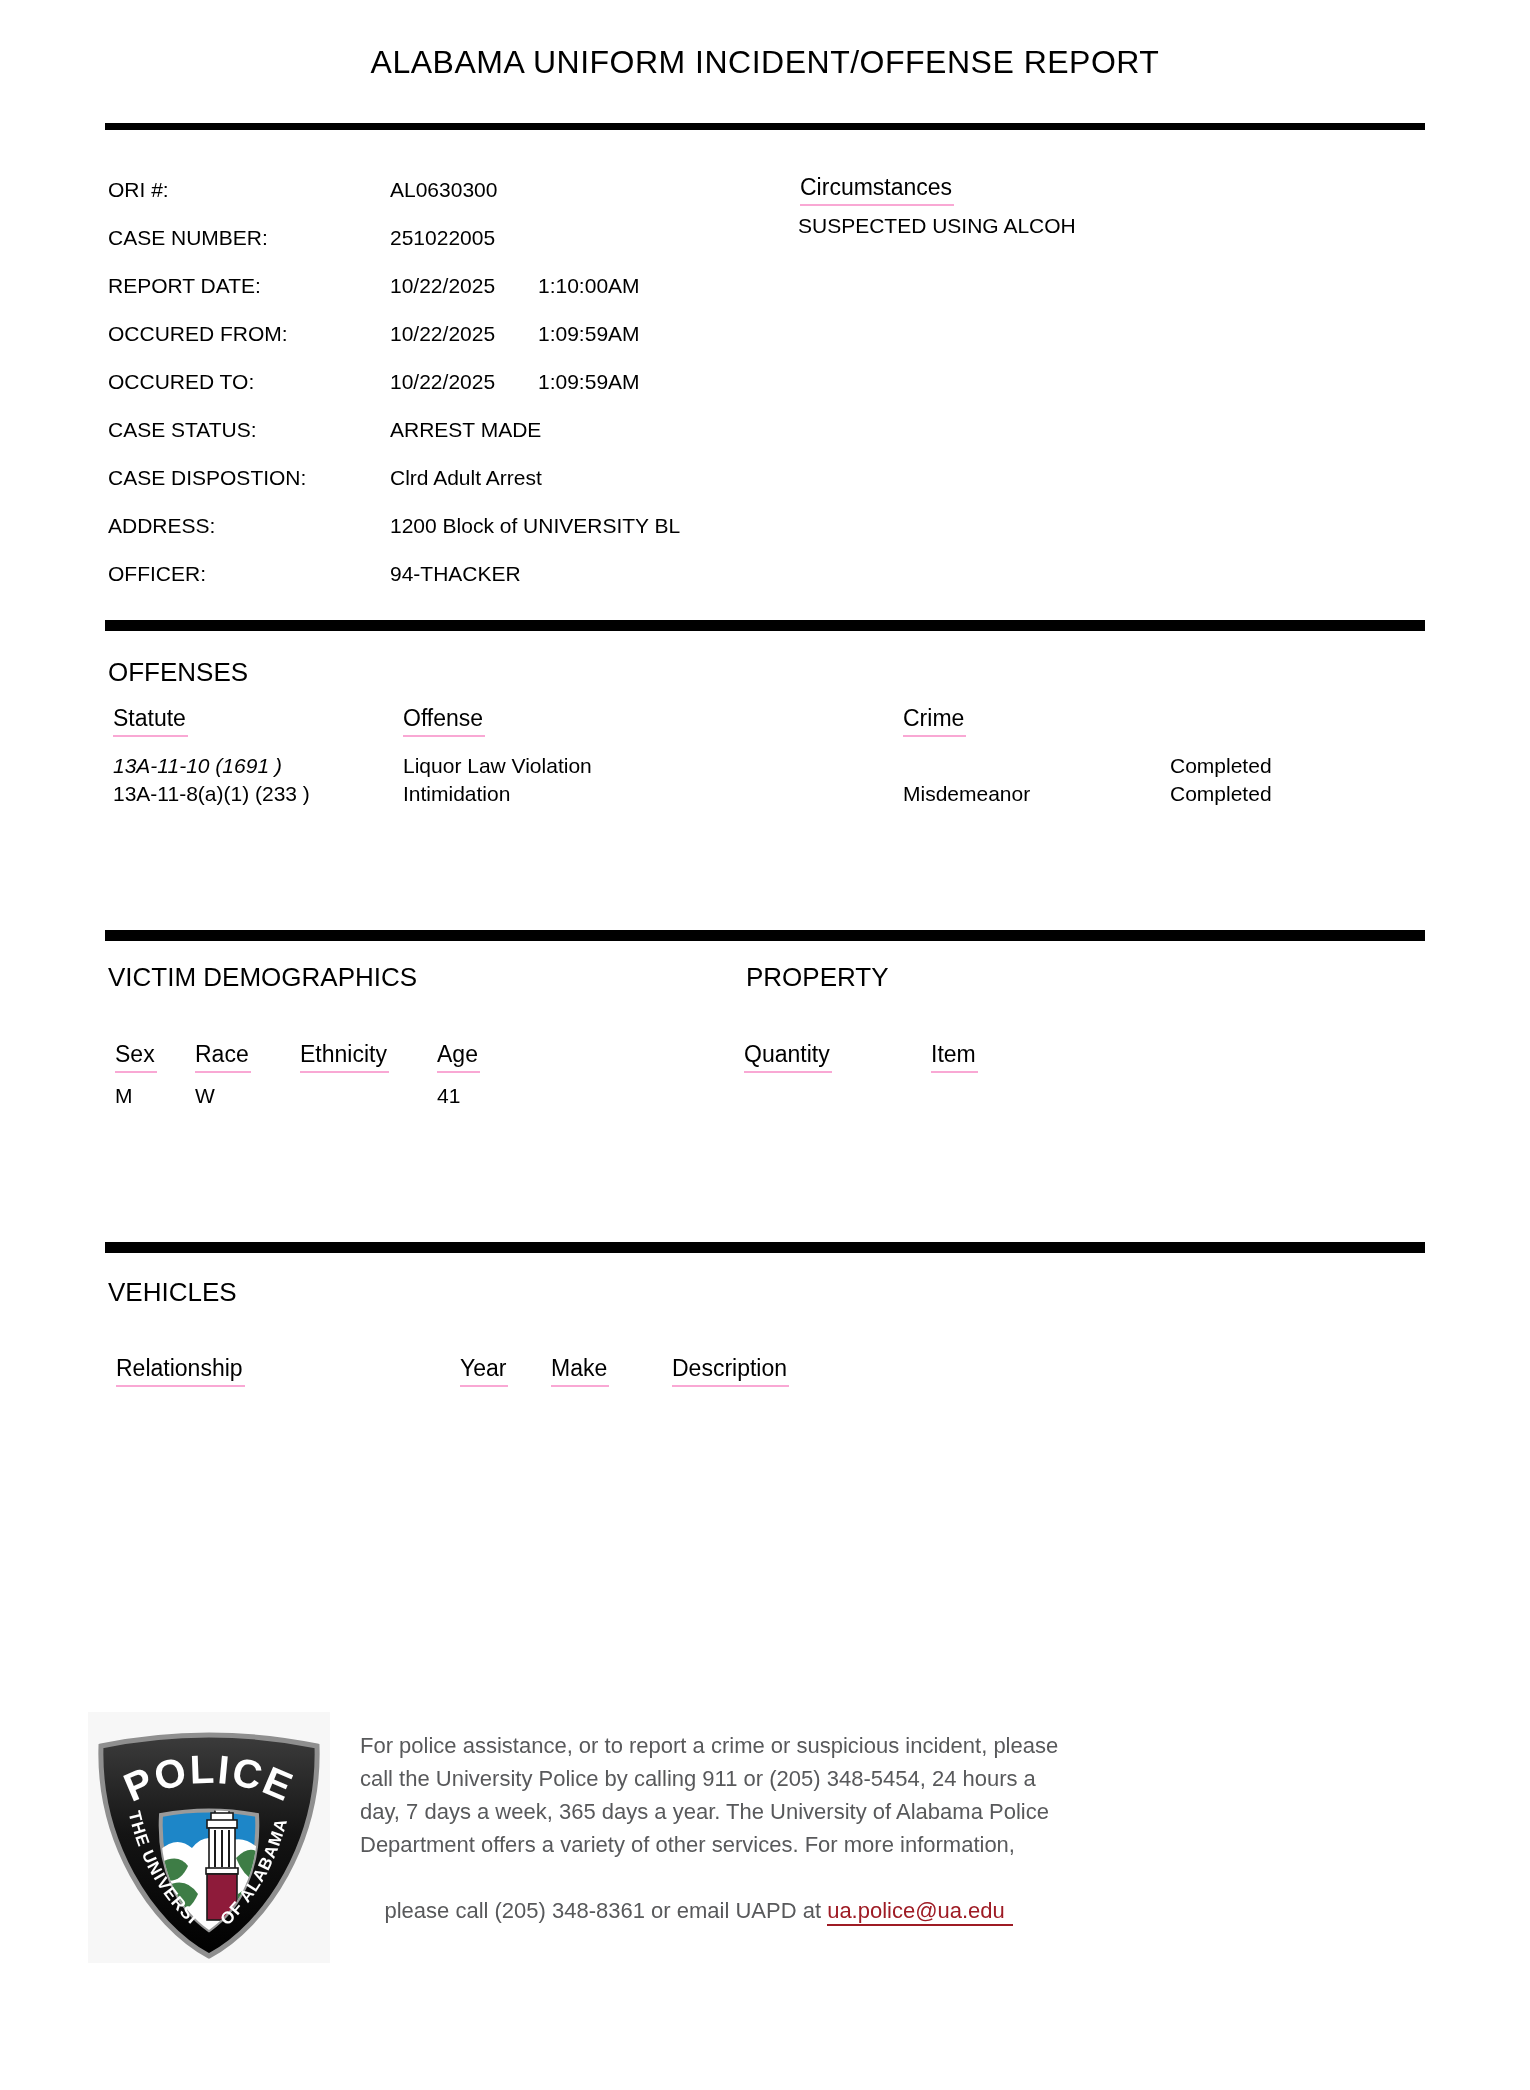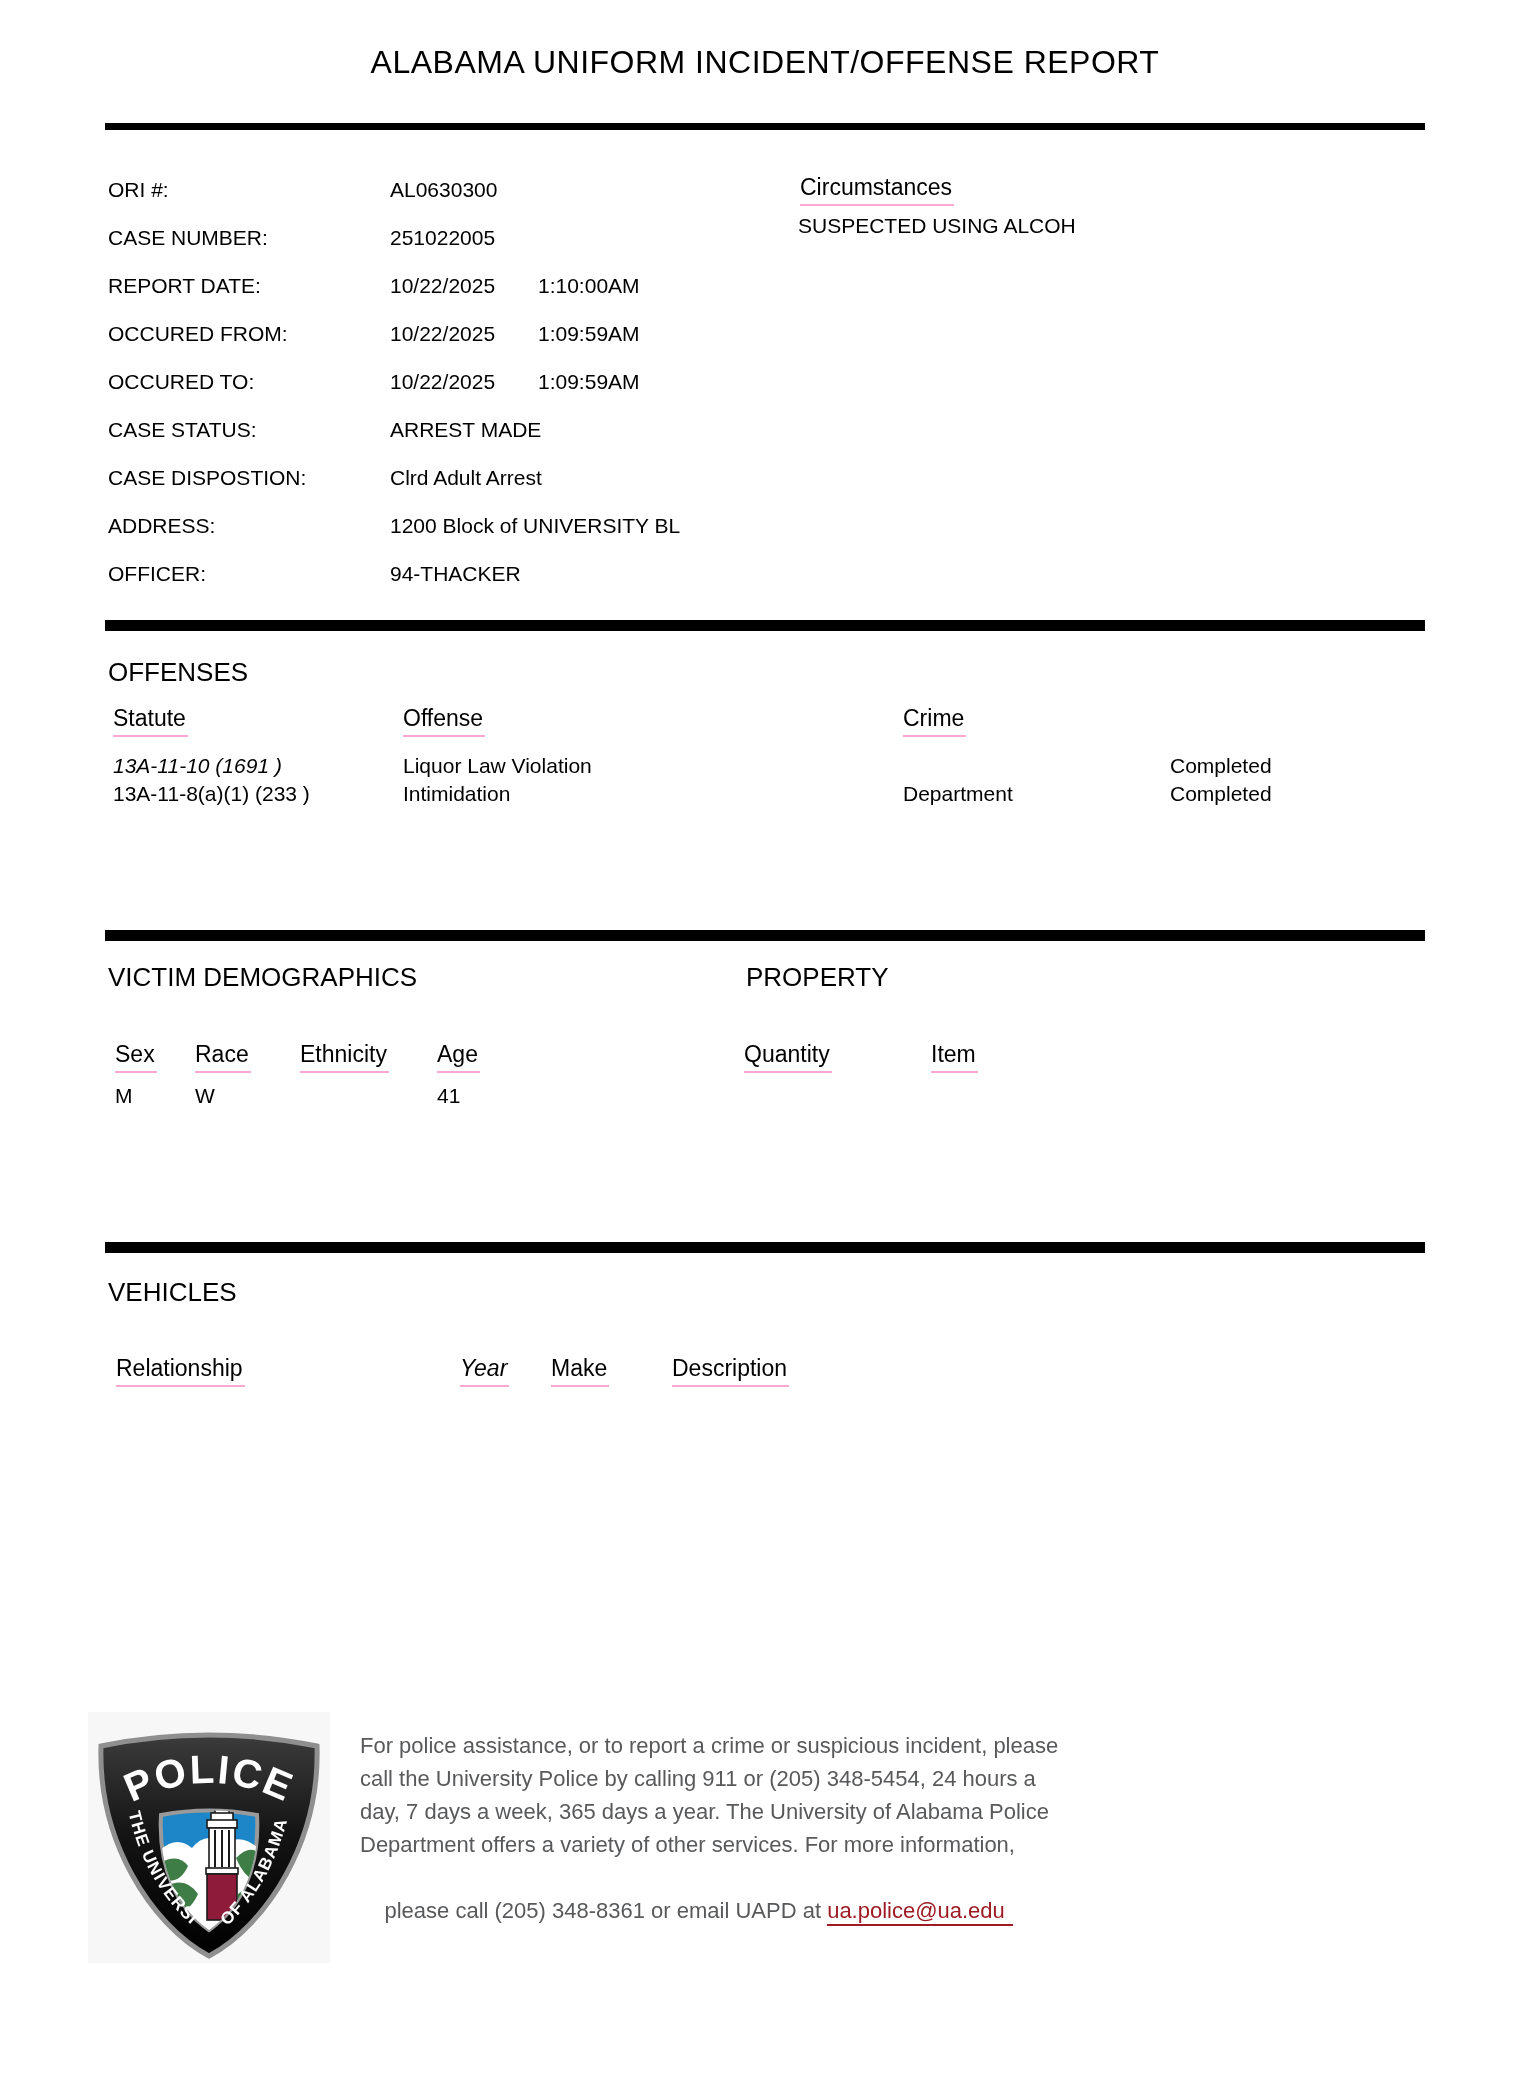--- a/index.html
+++ b/index.html
@@ -84,21 +84,21 @@
 
   <div>
     <div class="abs body-text" style="left:113px;top:752px;font-style:italic;">13A-11-10 (1691 )</div>
     <div class="abs body-text" style="left:403px;top:752px;">Liquor Law Violation</div>
     <div class="abs body-text" style="left:903px;top:752px;"></div>
     <div class="abs body-text" style="left:1170px;top:752px;">Completed</div>
   </div>
   <div>
     <div class="abs body-text" style="left:113px;top:780px;">13A-11-8(a)(1) (233 )</div>
     <div class="abs body-text" style="left:403px;top:780px;">Intimidation</div>
-    <div class="abs body-text" style="left:903px;top:780px;">Department</div>
+    <div class="abs body-text" style="left:903px;top:780px;">Misdemeanor</div>
     <div class="abs body-text" style="left:1170px;top:780px;">Completed</div>
   </div>
 </div>
 
 <div class="abs rule rule-thick" style="top:930px;"></div>
 <div>
   <div class="abs section-heading" style="left:108px;top:962px;">VICTIM DEMOGRAPHICS</div>
 
   <div class="abs" style="left:115px;top:1041px;"><span class="col-header">Sex</span></div>
   <div class="abs" style="left:195px;top:1041px;"><span class="col-header">Race</span></div>
@@ -116,21 +116,21 @@
 <div>
   <div class="abs section-heading" style="left:746px;top:962px;">PROPERTY</div>
   <div class="abs" style="left:744px;top:1041px;"><span class="col-header">Quantity</span></div>
   <div class="abs" style="left:931px;top:1041px;"><span class="col-header">Item</span></div>
 </div>
 
 <div class="abs rule rule-thick" style="top:1242px;"></div>
 <div>
   <div class="abs section-heading" style="left:108px;top:1277px;">VEHICLES</div>
   <div class="abs" style="left:116px;top:1355px;"><span class="col-header">Relationship</span></div>
-  <div class="abs" style="left:460px;top:1355px;font-style:italic;"><span class="col-header">Year</span></div>
+  <div class="abs" style="left:460px;top:1355px;"><span class="col-header">Year</span></div>
   <div class="abs" style="left:551px;top:1355px;"><span class="col-header">Make</span></div>
   <div class="abs" style="left:672px;top:1355px;"><span class="col-header">Description</span></div>
 </div>
 
 <div class="abs badge-box">
   <svg width="242" height="251" viewBox="0 0 242 251" xmlns="http://www.w3.org/2000/svg">
     <defs>
       <linearGradient id="gShield" x1="0" y1="0" x2="0" y2="1">
         <stop offset="0" stop-color="#3c3c3c"></stop>
         <stop offset="0.45" stop-color="#141414"></stop>

